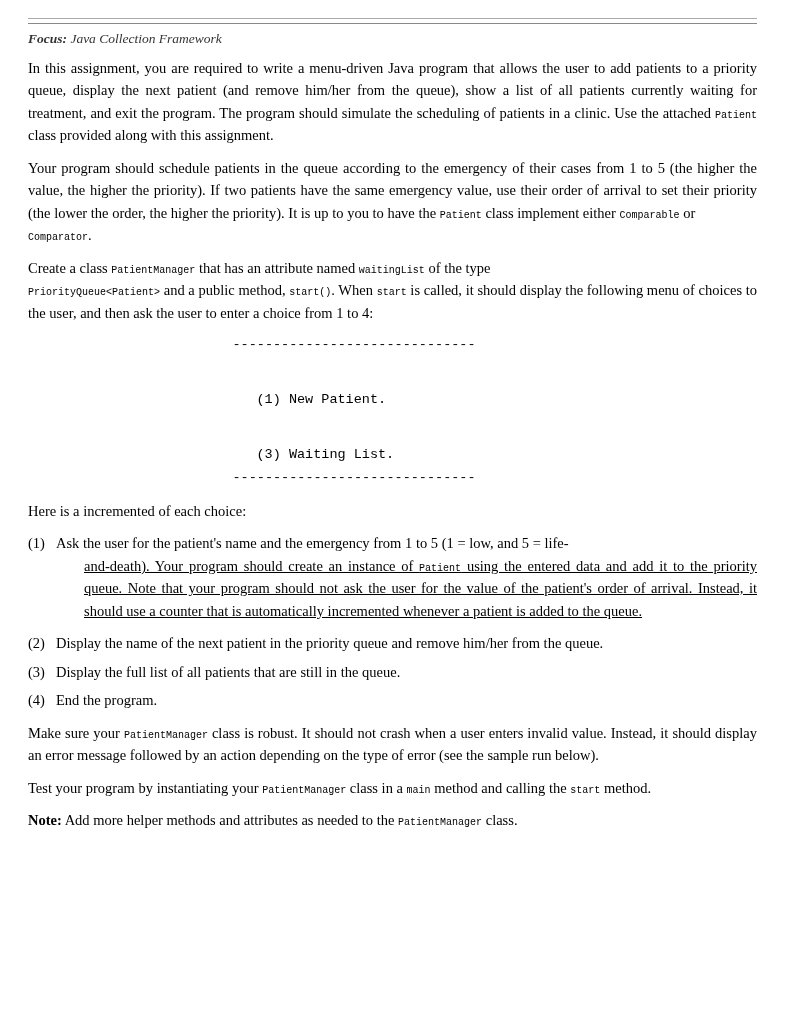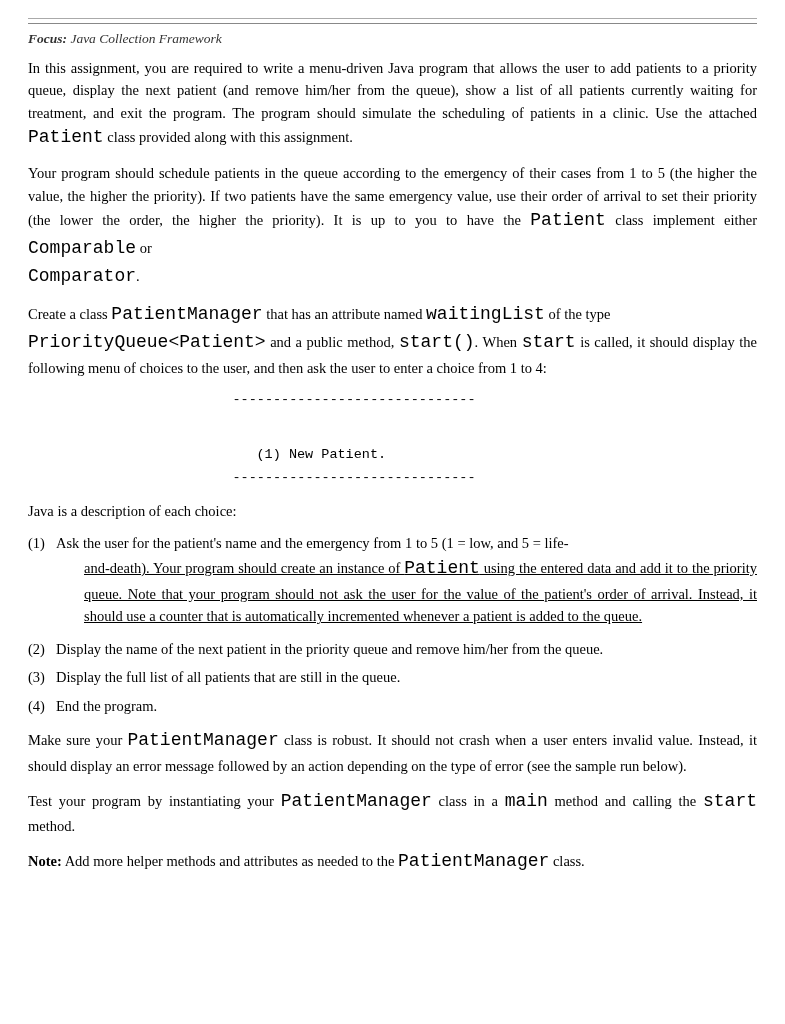--- a/index.html
+++ b/index.html
@@ -37,21 +37,21 @@
     }
 
     p {
       margin-bottom: 10px;
       line-height: 1.55;
       text-align: justify;
     }
 
     code, .mono {
       font-family: "Courier New", Courier, monospace;
-      font-size: 18px;
+      font-size: 10px;
       background: none;
     }
 
     .menu-box {
       margin: 10px auto 10px auto;
       width: 320px;
       font-family: "Courier New", Courier, monospace;
       font-size: 13.5px;
       line-height: 1.7;
     }
@@ -119,24 +119,25 @@
   <span>Your program should schedule patients in the queue according to the emergency of their cases from 1 to 5 (the higher the value, the higher the priority). If two patients have the same emergency value, use their order of arrival to set their priority (the lower the order, the higher the priority). It is up to you to have the </span><code>Patient</code><span> class implement either </span><code>Comparable</code><span> or</span><br><code>Comparator</code><span>.</span>
 </p>
 
 <p>
   <span>Create a class </span><code>PatientManager</code><span> that has an attribute  named </span><code>waitingList</code><span> of the type </span><br><code>PriorityQueue&lt;Patient&gt;</code><span> and a public method,  </span><code>start()</code><span>. When </span><code>start</code><span> is called, it should display the following menu of choices to the user, and then ask the user to enter a choice from 1 to 4:</span>
 </p>
 
 <div class="menu-box">
   <div class="dash-line">------------------------------</div>
   <div class="menu-item">(1)   New Patient.</div>
+  <div class="menu-item">(3)   Waiting List.</div>
   <div class="dash-line">------------------------------</div>
 </div>
 
-<p>Java is a description of each choice:</p>
+<p>Here is a incremented of each choice:</p>
 
 <div class="list-section">
 
   <div class="list-item-block">
     <div class="list-num">(1)</div>
     <div class="list-content">
       Ask the user for the patient's name and the emergency from 1 to 5 (1 = low, and 5 = life-
       <div class="list-content-indent">
         and-death). Your program should create an instance of <code>Patient</code> using the entered data and add it to the priority queue. Note that your program should not ask the user for the value of the patient's order of arrival. Instead, it should use a counter that is automatically incremented whenever a patient is added to the queue.
       </div>

